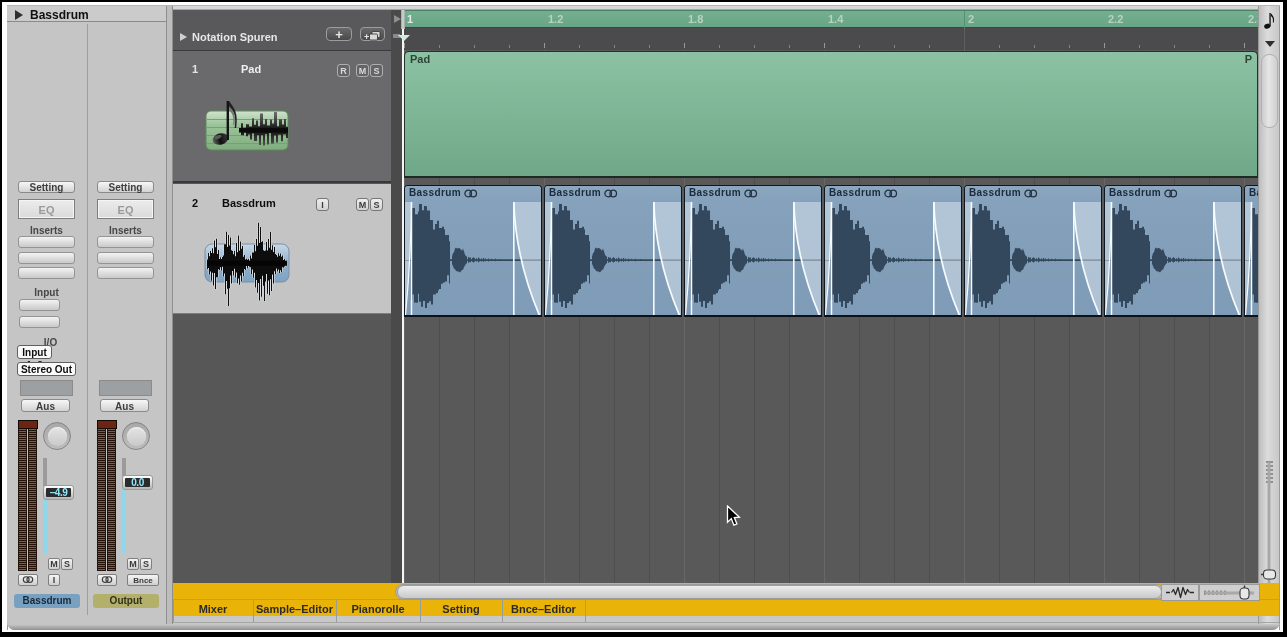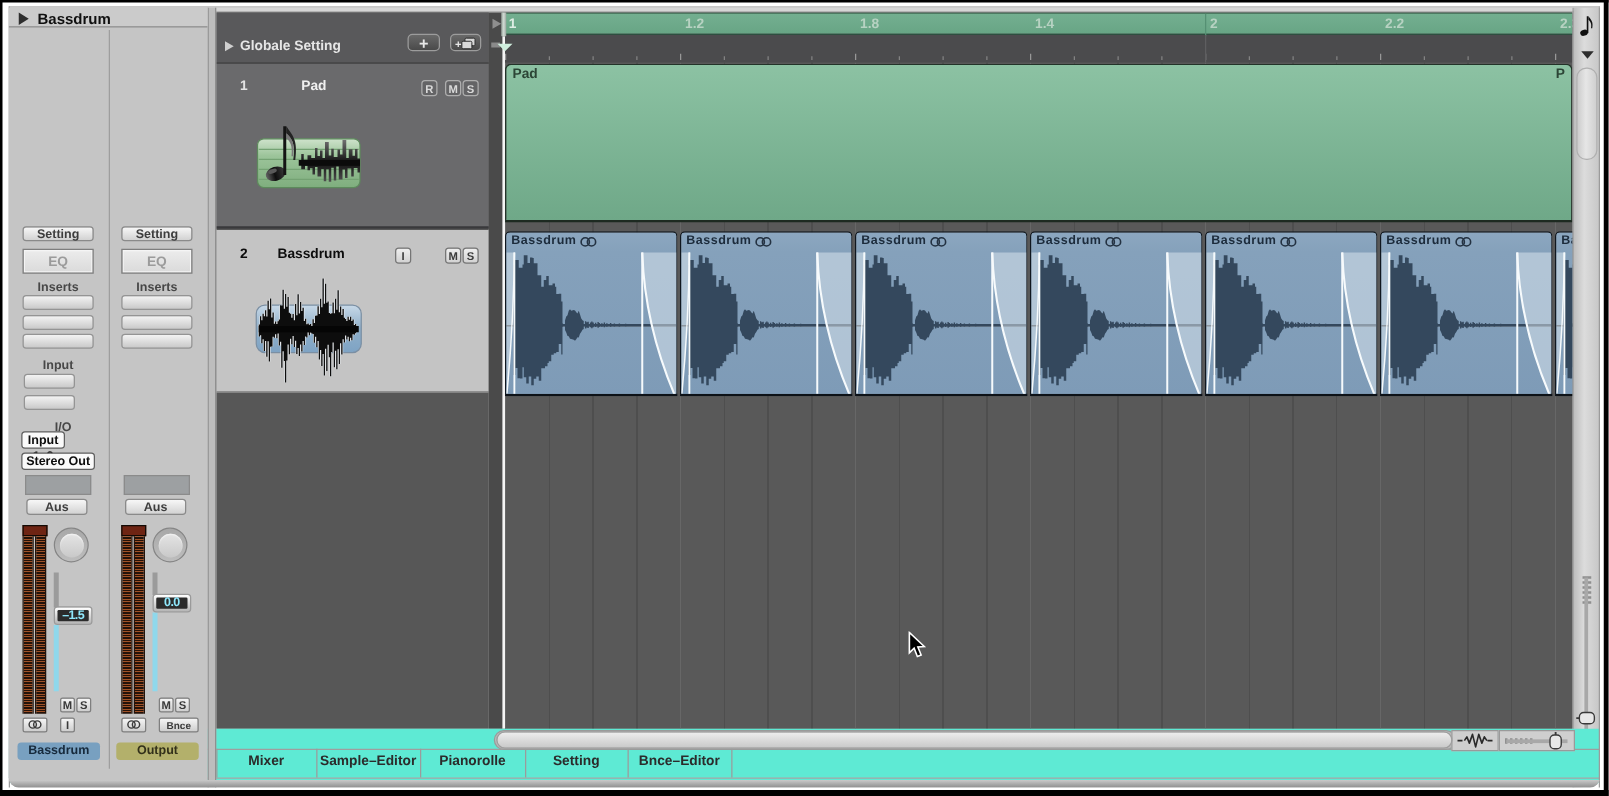--- a/index.html
+++ b/index.html
@@ -69,21 +69,21 @@
   .breg .nm{position:absolute;left:4px;top:1px;font-size:10px;font-weight:bold;color:#1c2b3b;letter-spacing:0.4px;}
   .breg svg{position:absolute;left:0;top:0;}
   #playhead{left:395px;top:23px;width:2px;height:554px;background:#f5f5f5;}
   #playheadtop{left:394px;top:4px;width:4px;height:19px;background:linear-gradient(90deg,#9aa59e,#d2dcd5,#9aa59e);}
   #phtri{left:391px;top:29px;width:0;height:0;border-left:6px solid transparent;border-right:6px solid transparent;border-top:6px solid #cfeedd;z-index:3;}
 
   
   #rcol{left:1251px;top:0;width:22px;height:624px;background:linear-gradient(90deg,#bdbdbd,#dcdcdc 40%,#c6c6c6);border-left:1px solid #9a9a9a;}
 
   
-  #bbar{left:0;top:577px;width:1273px;height:44px;background:#5eead4;}
+  #bbar{left:0;top:577px;width:1273px;height:33px;background:#eab308;}
   #hscroll{position:absolute;left:388px;top:1px;width:770px;height:16px;background:#bababa;border:1px solid #9a9a9a;border-radius:8px;}
   #hthumb{position:absolute;left:390px;top:2px;width:765px;height:14px;border-radius:7px;background:linear-gradient(#ededed,#c9c9c9);border:1px solid #9e9e9e;}
   .tabsep{position:absolute;top:16px;width:1px;height:23px;background:#9b9b9b;}
   .tab{position:absolute;top:20px;font-size:11px;font-weight:bold;color:#2b2b2b;text-align:center;}
   #tabline{position:absolute;left:0px;top:16px;width:1273px;height:1px;background:#9e9e9e;}
   #tabline2{position:absolute;left:0px;top:39px;width:1273px;height:1px;background:#a5a5a5;}
 </style>
 </head>
 <body>
 <div id="stage">
@@ -114,21 +114,21 @@
 
       <div class="metercap" style="left:11px;top:414px;"></div>
       <div class="meter" style="left:11px;top:423px;height:142px;"></div>
       <div class="meter" style="left:21px;top:423px;height:142px;"></div>
       <div class="knob" style="left:36px;top:416px;">
           <div class="in"></div>
         </div>
       <div class="ftrack" style="left:36px;top:452px;height:28px;background:#9b9b9b;"></div>
       <div class="ftrack" style="left:36px;top:494px;height:53px;background:#8fd8ec;"></div>
       <div class="vbox" style="left:36px;top:479px;width:31px;height:15px;">
-          <div class="d">–1.5</div>
+          <div class="d">–4.9</div>
         </div>
       <div class="msb" style="left:41px;top:552px;">M</div>
       <div class="msb" style="left:54px;top:552px;">S</div>
       <div class="msb" style="left:11px;top:568px;width:20px;"><svg width="18" height="10" viewBox="0 0 18 10">
             <circle cx="7.2" cy="4.6" r="2.9" fill="none" stroke="#3a3a3a" stroke-width="1.15"></circle>
             <circle cx="10.8" cy="4.6" r="2.9" fill="none" stroke="#3a3a3a" stroke-width="1.15"></circle>
           </svg></div>
       <div class="msb" style="left:41px;top:568px;">I</div>
       <div class="chnm" style="left:7px;top:588px;width:66px;background:#78a0c0;color:#16293b;">Bassdrum</div>
 
@@ -159,21 +159,21 @@
           </svg></div>
       <div class="msb" style="left:120px;top:568px;width:32px;font-size:8px;">Bnce</div>
       <div class="chnm" style="left:86px;top:588px;width:66px;background:#b3b06b;color:#32301a;">Output</div>
     </div>
 
     <div id="gutter" class="abs"></div>
 
     <div id="tracks" class="abs">
       <div id="thdr" class="abs">
           <div class="tri"></div>
-          <div class="t">Globale Setting</div>
+          <div class="t">Notation Spuren</div>
         <div class="plusbtn" style="left:153px;top:17px;width:26px;height:14px;font-size:13px;line-height:13px;">+</div>
         <div class="plusbtn" style="left:187px;top:17px;width:25px;height:14px;">
           <svg width="23" height="12" viewBox="0 0 23 12">
               <text x="3" y="9.5" font-size="9" font-weight="bold" fill="#e8e8e8">+</text>
               <rect x="11" y="1.5" width="8" height="6" rx="1" fill="#d8d8d8" stroke="#2e2e2e" stroke-width="0.8"></rect>
               <rect x="8.5" y="4" width="8" height="6" rx="1" fill="#d8d8d8" stroke="#2e2e2e" stroke-width="0.8"></rect>
             </svg>
         </div>
       </div>
       <div id="row1" class="abs">

